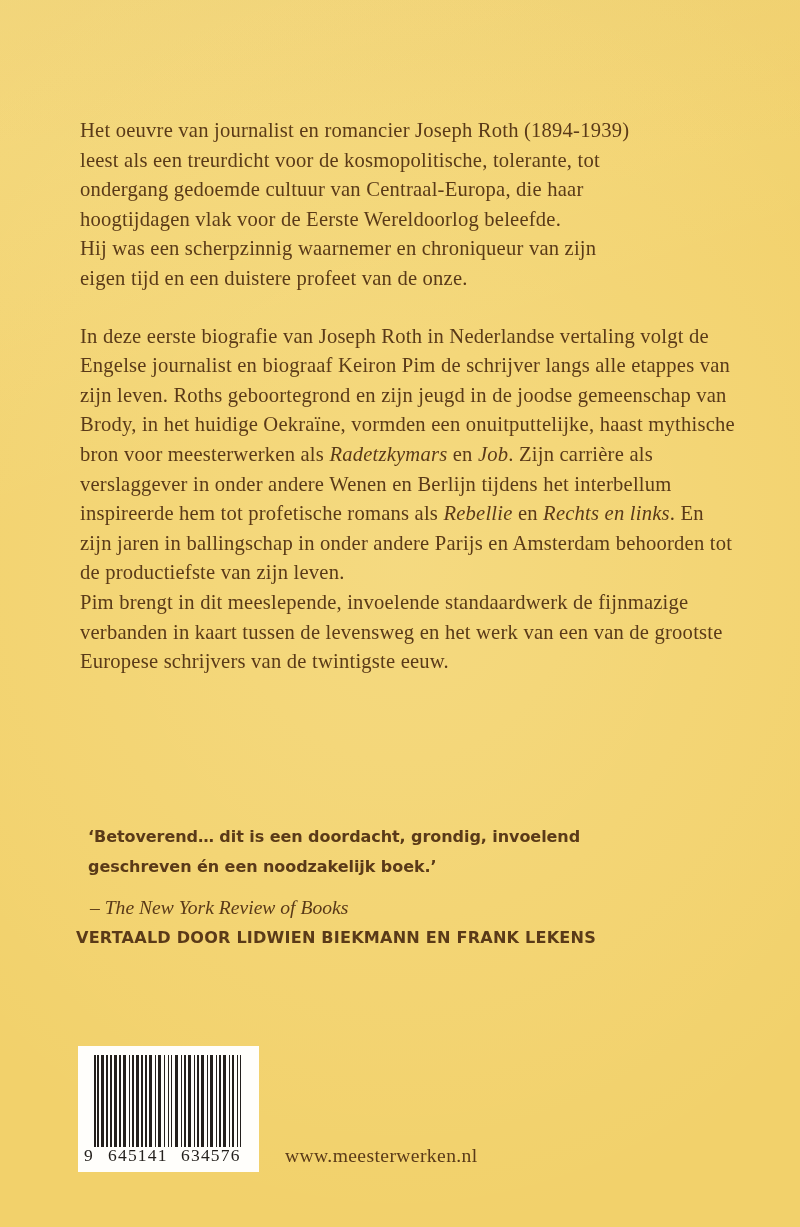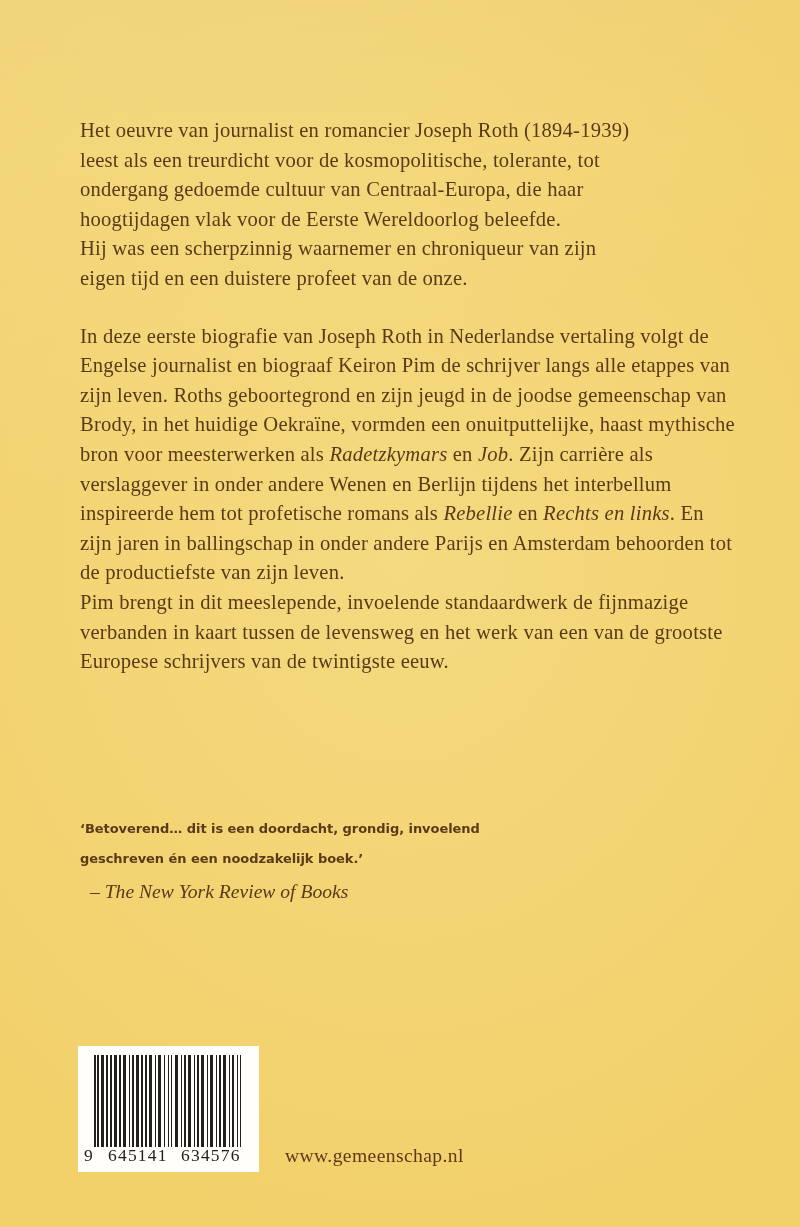--- a/index.html
+++ b/index.html
@@ -55,24 +55,24 @@
 
   .quote-block {
     position: absolute;
     left: 76px;
     right: 58px;
     top: 810px;
   }
   .quote-text {
     font-family: "DejaVu Sans", sans-serif;
     font-weight: bold;
-    font-size: 13px;
+    font-size: 16px;
     line-height: 30px;
     letter-spacing: -0.004em;
-    margin: 4px;
+    margin: 12px;
     color: #5a3a18;
   }
   .quote-source {
     font-family: "Liberation Serif", serif;
     font-style: italic;
     font-size: 19.6px;
     line-height: 28px;
     margin: 4px 0 14px 0;
     padding-left: 14px;
     color: #5a3a18;
@@ -154,20 +154,21 @@
 
     <p class="para"><span>In deze eerste biografie van Joseph Roth in Nederlandse vertaling volgt de Engelse journalist en biograaf Keiron Pim de schrijver langs alle etappes van zijn leven. Roths geboortegrond en zijn jeugd in de joodse gemeenschap van Brody, in het huidige Oekraïne, vormden een onuitputtelijke, haast mythische bron voor meesterwerken als </span><i class="ital">Radetzkymars</i><span> en </span><i class="ital">Job</i><span>. Zijn carrière als verslaggever in onder andere Wenen en Berlijn tijdens het interbellum inspireerde hem tot profetische romans als </span><i class="ital">Rebellie</i><span> en </span><i class="ital">Rechts en links</i><span>. En zijn jaren in ballingschap in onder andere Parijs en Amsterdam behoorden tot de productiefste van zijn leven.</span><br><span>Pim brengt in dit meeslepende, invoelende standaardwerk de fijnmazige verbanden in kaart tussen de levensweg en het werk van een van de grootste Europese schrijvers van de twintigste eeuw.</span></p>
 
   </div>
 
   <div class="quote-block">
     <p class="quote-text"><span>‘Betoverend… dit is een doordacht, grondig, invoelend</span><br><span>geschreven én een noodzakelijk boek.’</span></p>
     <p class="quote-source">– The New York Review of Books</p>
   </div>
 
+  <div class="translator">VERTAALD DOOR LIDWIEN BIEKMANN EN FRANK LEKENS</div>
 
   <div class="barcode-box">
     <div class="barcode-bars">
       <svg viewBox="0 0 161 92" preserveAspectRatio="none" shape-rendering="crispEdges">
         <g fill="#231f1c">
 
           <rect x="6" y="0" width="1.6" height="92"></rect>
           <rect x="9.2" y="0" width="1.6" height="92"></rect>
 
           <rect x="13" y="0" width="3.2" height="92"></rect>
@@ -209,15 +210,15 @@
         </g>
       </svg>
     </div>
     <div class="barcode-digits">
       <span class="bd-lead">9</span>
       <span class="bd-left">645141</span>
       <span class="bd-right">634576</span>
     </div>
   </div>
 
-  <div class="website">www.gemeenschap.nl</div>
+  <div class="website">www.meesterwerken.nl</div>
 
 </div>
 
 </body></html>

